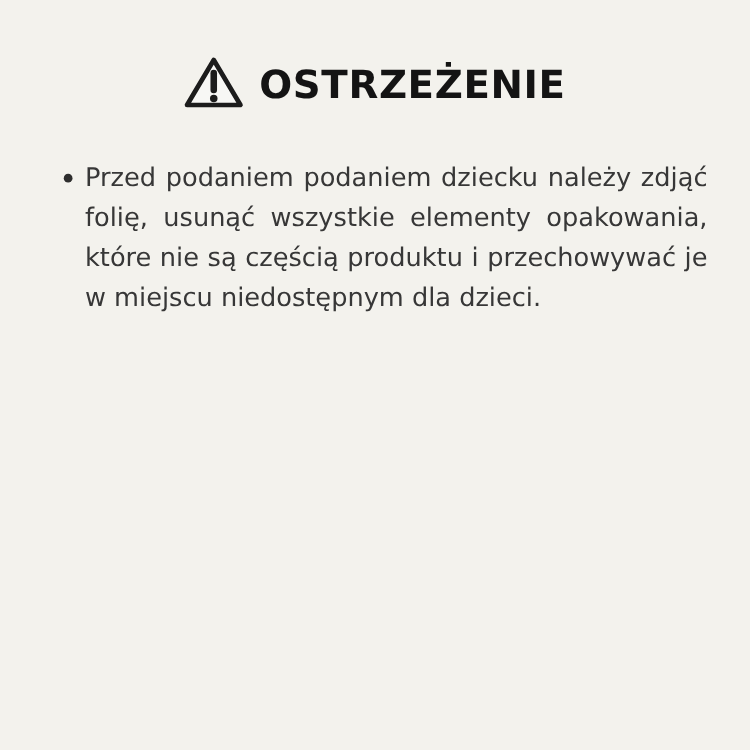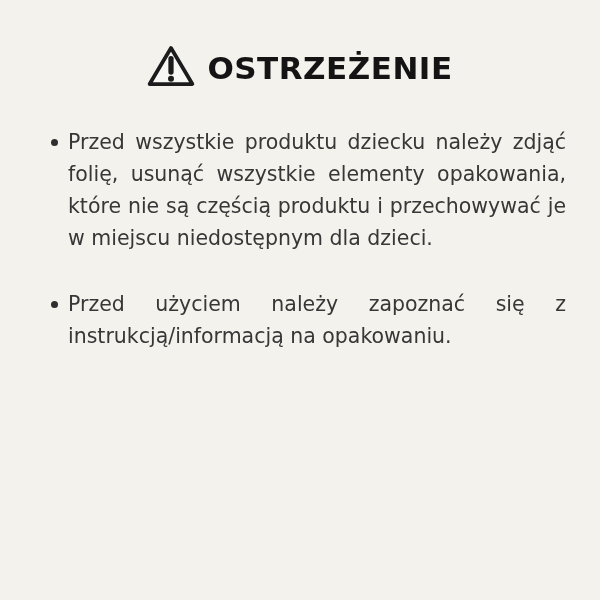--- a/index.html
+++ b/index.html
@@ -73,17 +73,16 @@
   <div class="header">
     <svg class="tri-icon" viewBox="0 0 64 58" aria-hidden="true">
       <path d="M32 5 L60.5 53 L3.5 53 Z" fill="#f7f7f5" stroke="#1c1c1c" stroke-width="5" stroke-linejoin="round" stroke-linecap="round"></path>
       <path d="M32 19 L32 37" stroke="#1c1c1c" stroke-width="7" stroke-linecap="round"></path>
       <circle cx="32" cy="46" r="4" fill="#1c1c1c"></circle>
     </svg>
     <div class="title">OSTRZEŻENIE</div>
   </div>
 
   <ul class="warning-list">
-    <li>Przed wszystkie produktu dziecku należy zdjąć folię, usunąć wszystkie elementy opakowania, które nie są częścią produktu i przechowywać je w miejscu niedostępnym dla dzieci.</li>
-    <li>Przed użyciem należy zapoznać się z instrukcją/informacją na opakowaniu.</li>
+    <li>Przed podaniem podaniem dziecku należy zdjąć folię, usunąć wszystkie elementy opakowania, które nie są częścią produktu i przechowywać je w miejscu niedostępnym dla dzieci.</li>
   </ul>
 
 </div>
 
 </body></html>

